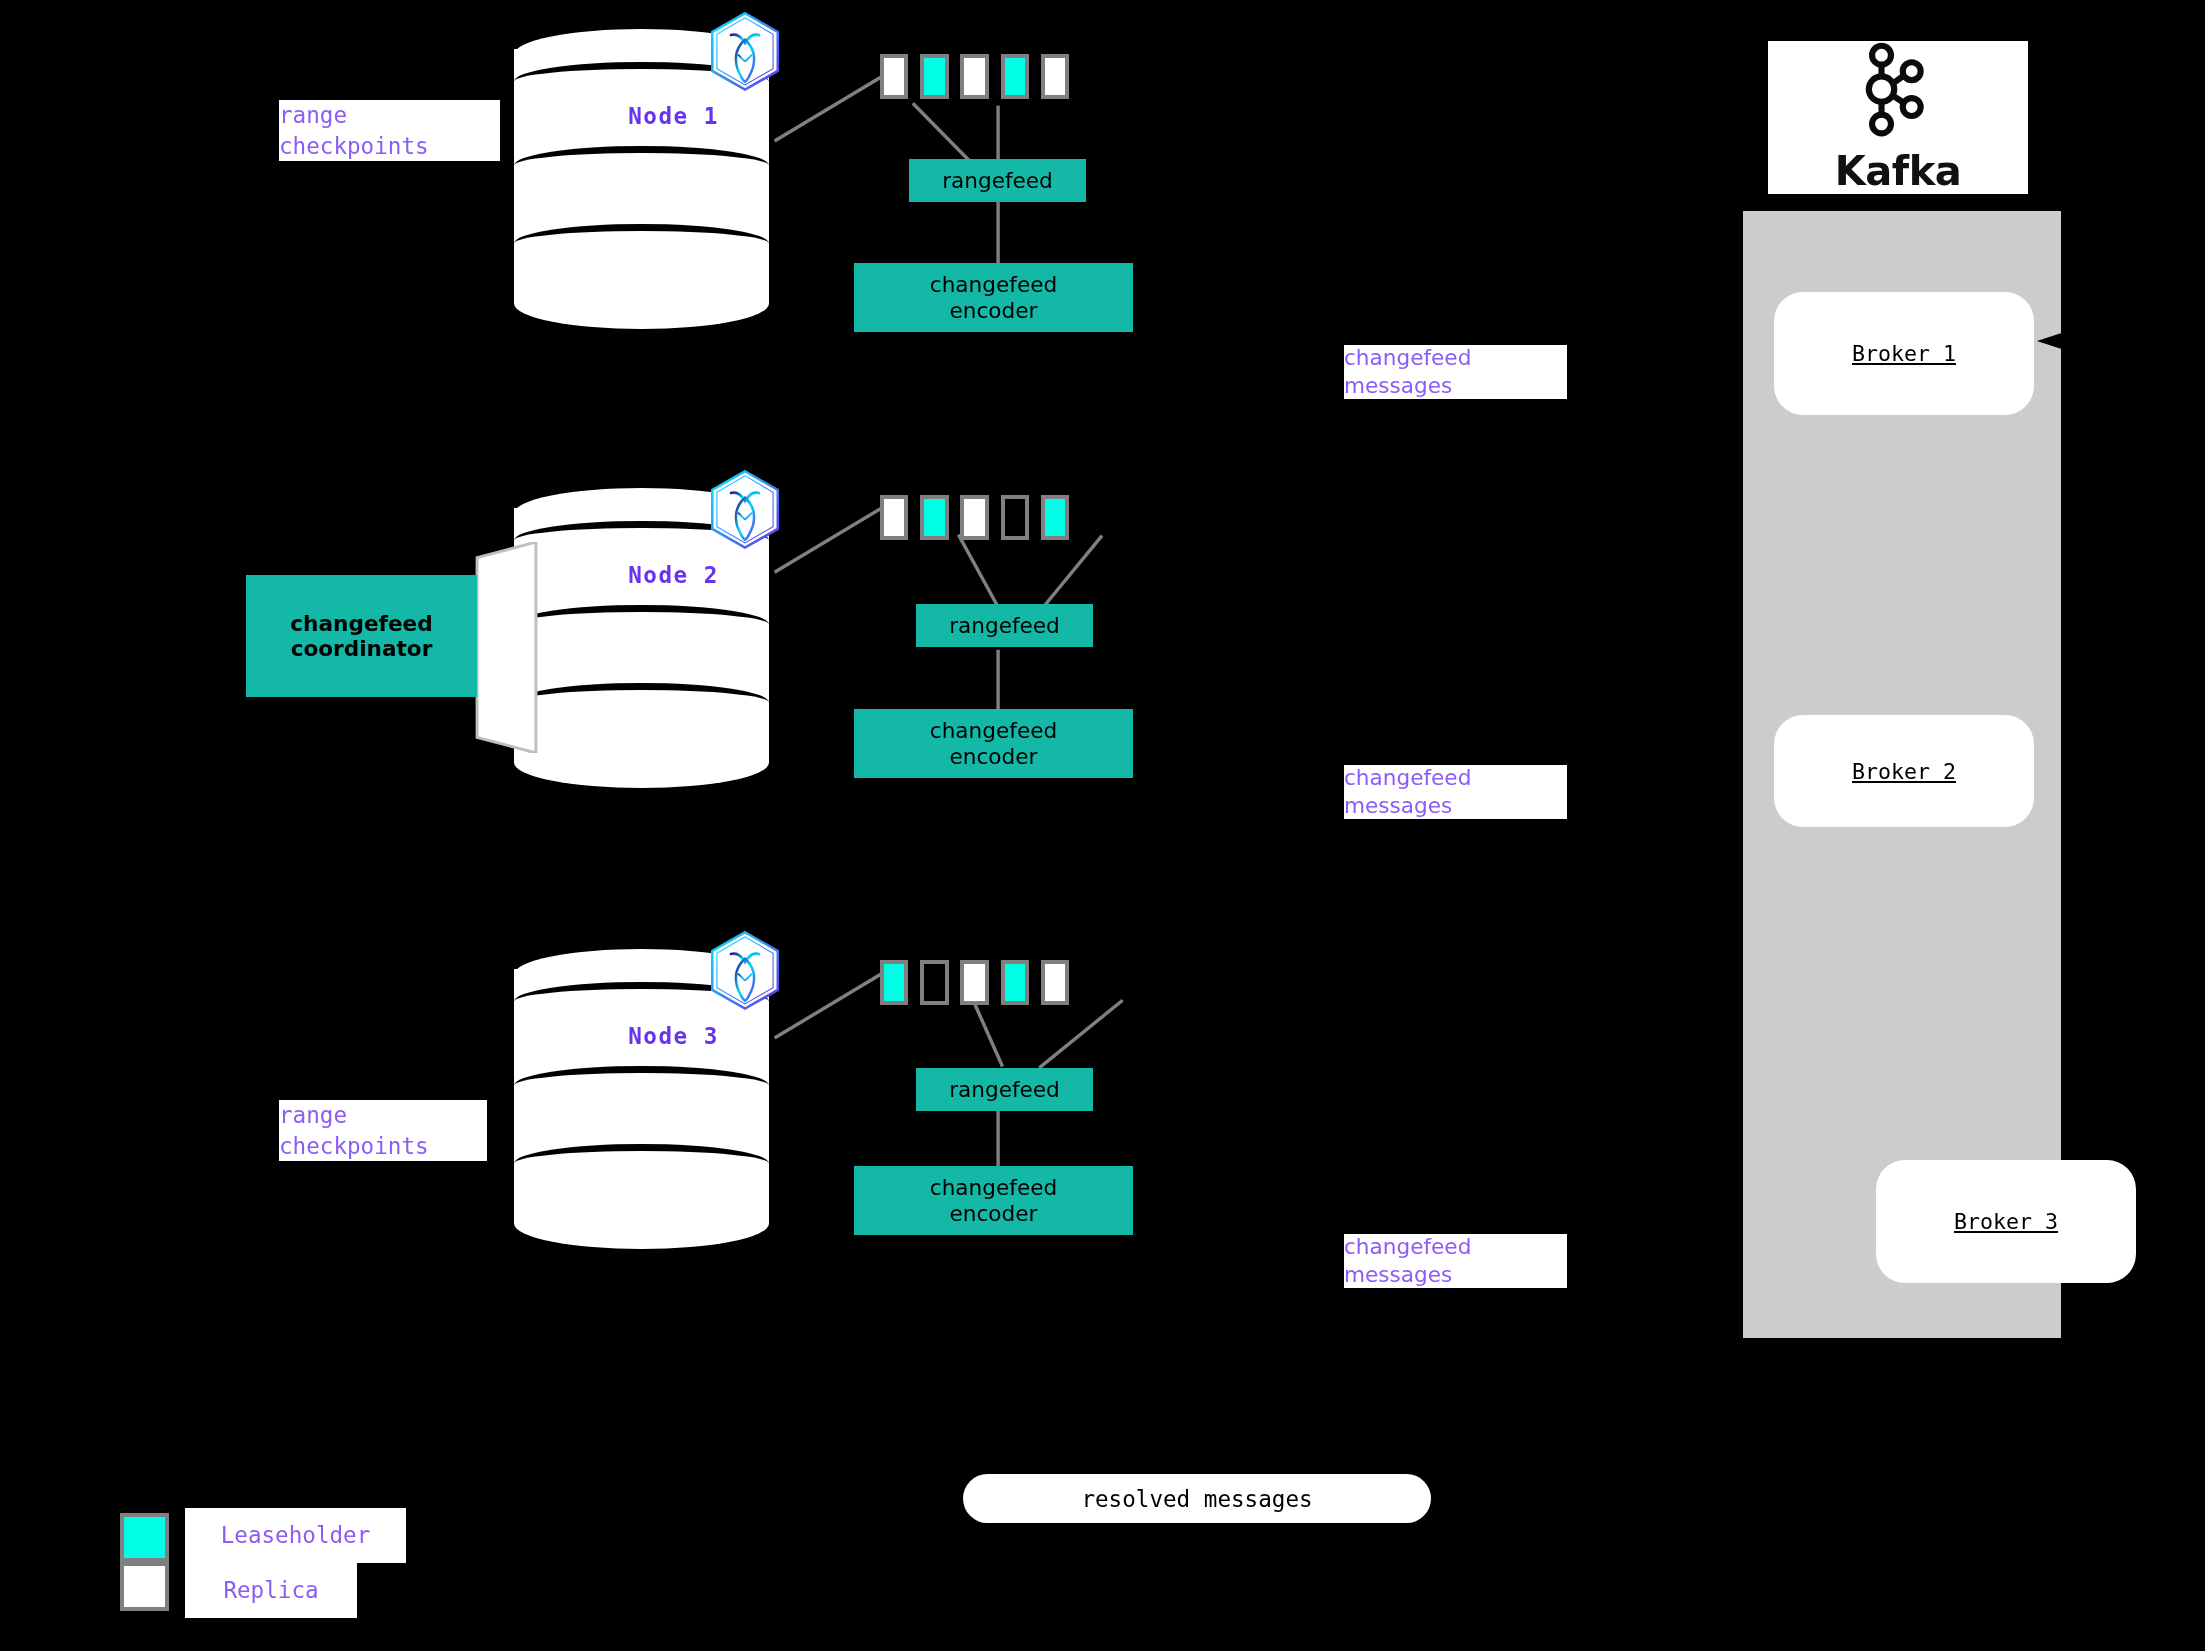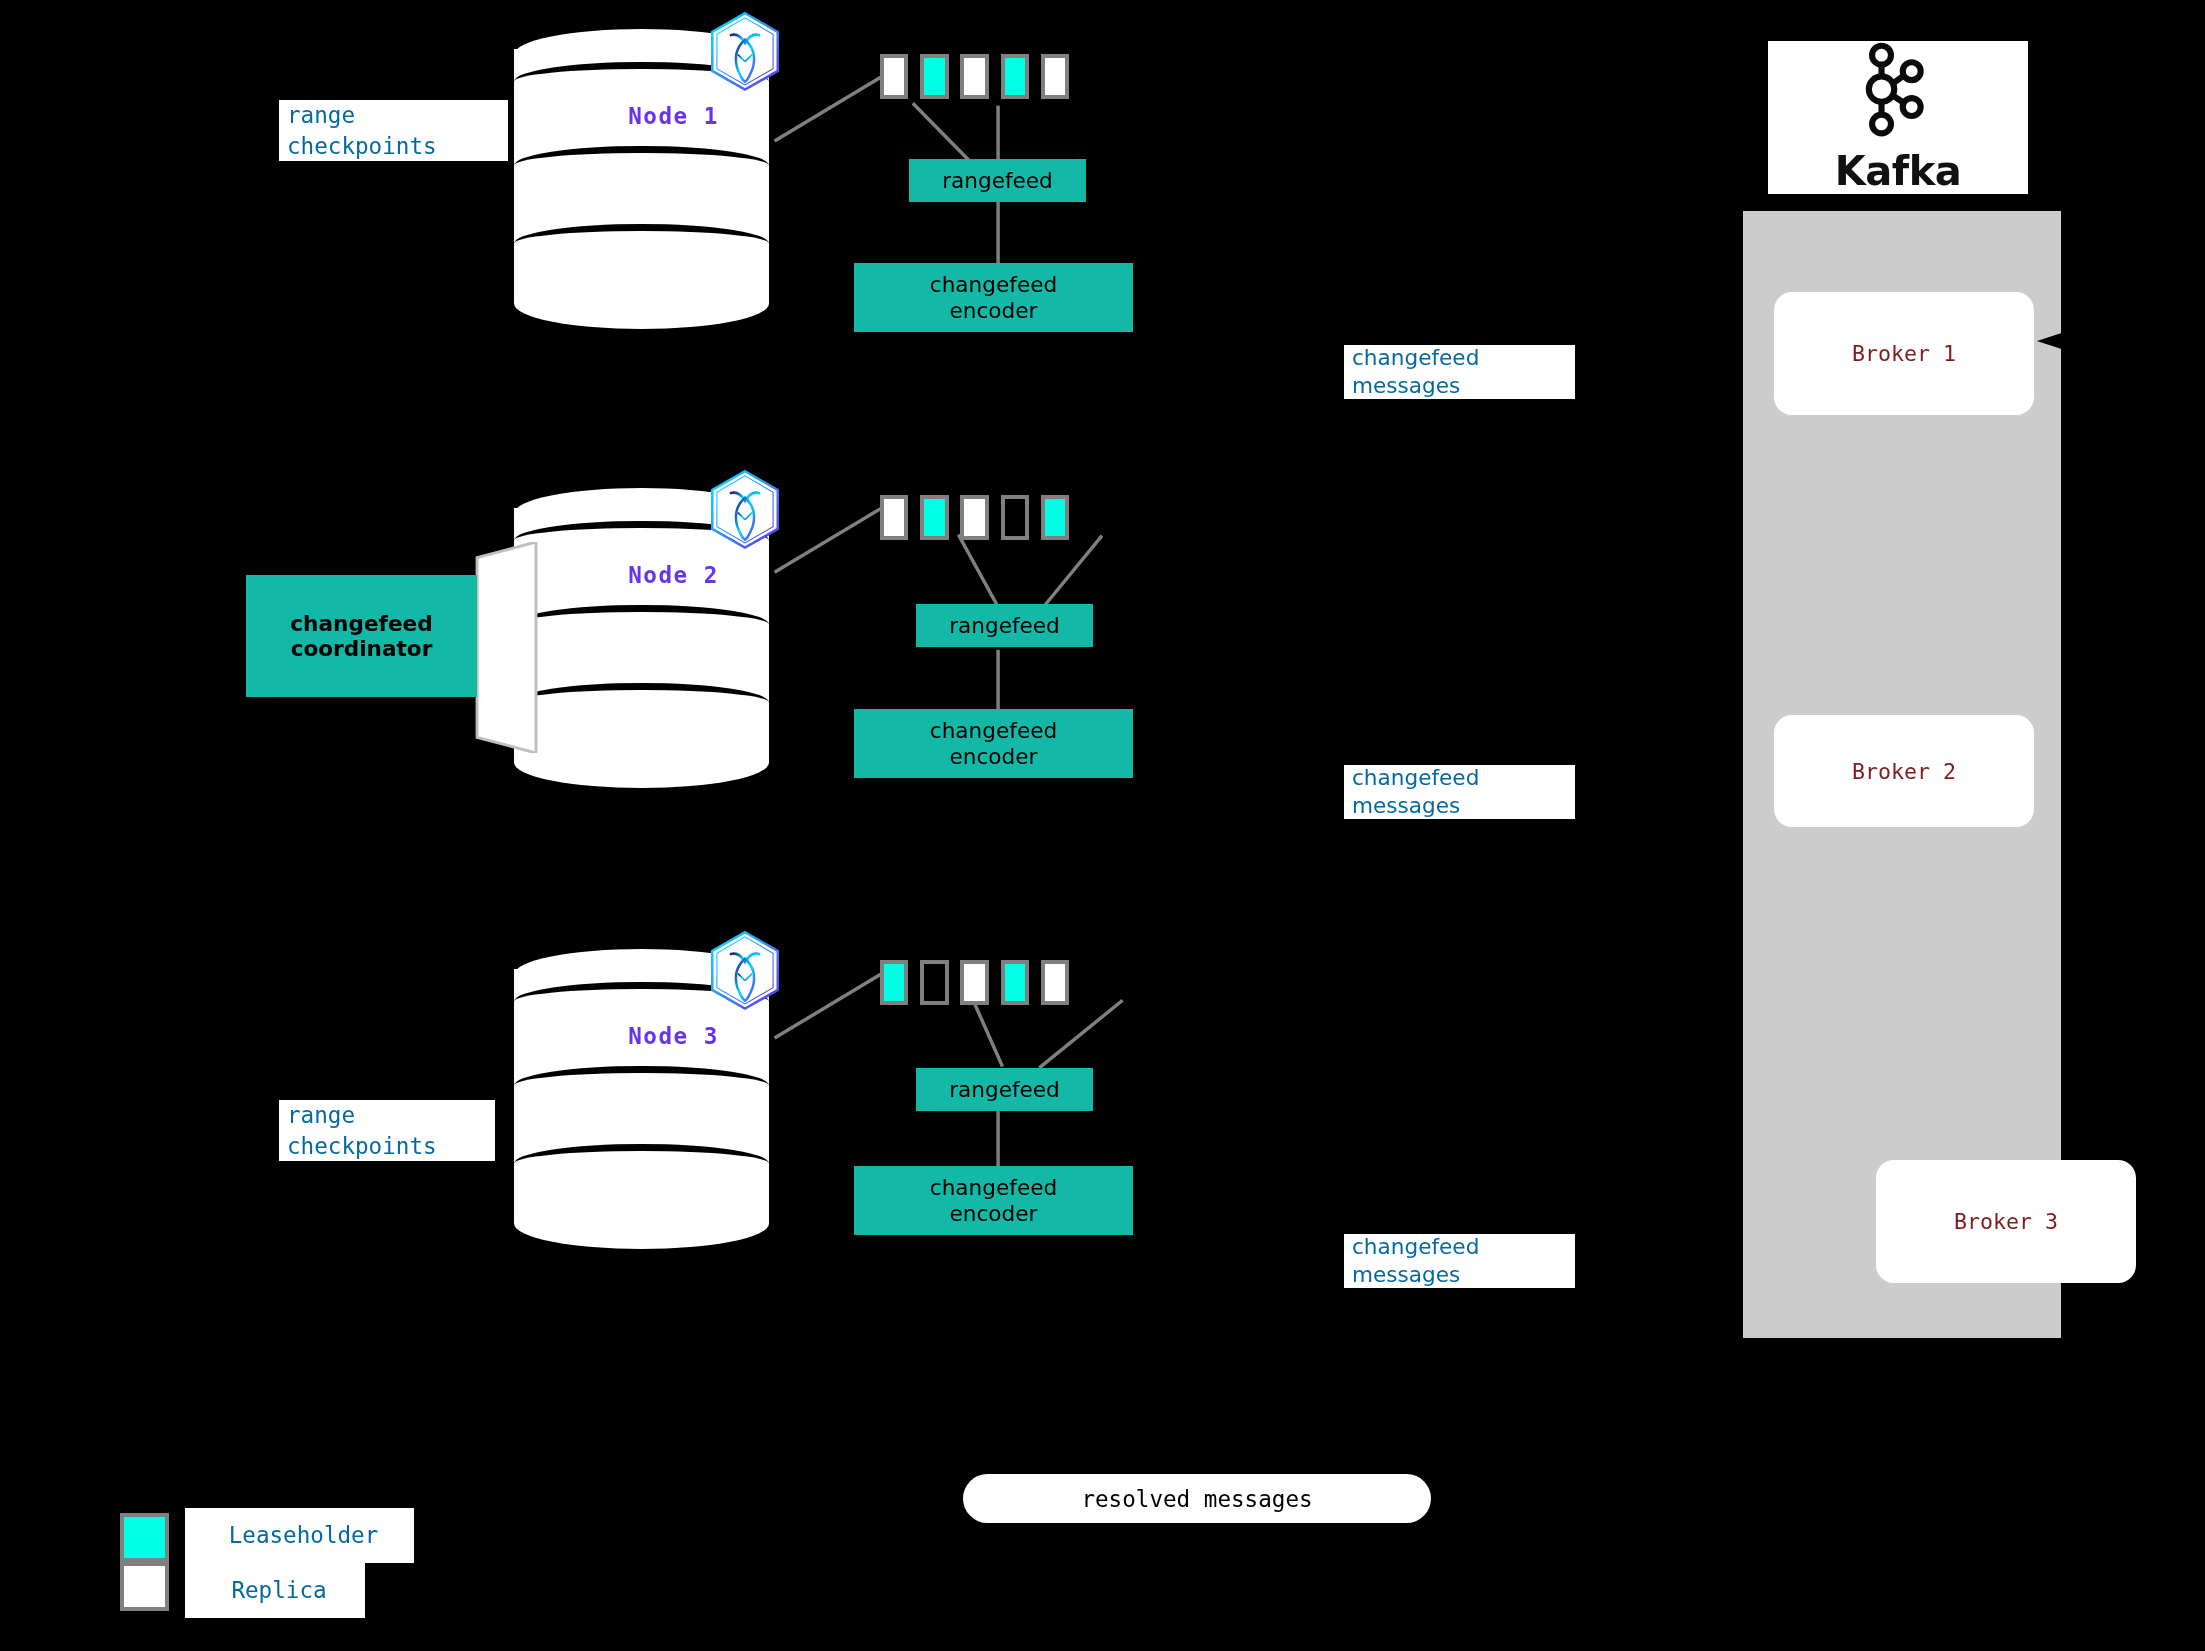--- a/index.html
+++ b/index.html
@@ -33,33 +33,33 @@
   .rbox.cyan{background:#00ffe5;}
   .rbox.empty{background:transparent;}
 
   
   .graybox{position:absolute;background:#14b8a6;color:#000;display:flex;align-items:center;
            justify-content:center;text-align:center;font-family:"DejaVu Sans", sans-serif;
            font-size:21.6px;line-height:1.18;}
   .graybox.bold{font-weight:bold;font-family:"DejaVu Sans", sans-serif;}
 
   
-  .whitebox{position:absolute;background:#ffffff;color:#0369a1;display:flex;align-items:flex-start;
+  .whitebox{position:absolute;background:#ffffff;color:#8b5cf6;display:flex;align-items:flex-start;
             justify-content:center;text-align:center;overflow:hidden;
-            font-family:"DejaVu Sans Mono", monospace;font-size:22.6px;line-height:1.35;padding-left:8px;}
+            font-family:"DejaVu Sans Mono", monospace;font-size:22.6px;line-height:1.35;}
   .whitebox.sans{font-family:"DejaVu Sans", sans-serif;font-size:21.6px;line-height:1.28;}
 
   
   .kafka-logo-box{position:absolute;background:#fff;display:flex;align-items:center;
                   justify-content:center;gap:10.8px;flex-direction:column;}
   .kafka-word{font-family:"DejaVu Sans", sans-serif;font-weight:bold;font-size:40px;color:#111;
               letter-spacing:-0.5px;}
   .kafka-panel{position:absolute;background:#cccccc;}
-  .broker{position:absolute;background:#ffffff;border-radius:18px;display:flex;align-items:center;
-          justify-content:center;font-family:"DejaVu Sans Mono", monospace;font-size:21.6px;color:#7f1d1d;}
+  .broker{position:absolute;background:#ffffff;border-radius:29px;display:flex;align-items:center;
+          justify-content:center;font-family:"DejaVu Sans Mono", monospace;font-size:21.6px;color:#000000;text-decoration:underline;}
 
   
   .pill{position:absolute;background:#ffffff;border-radius:490px;display:flex;align-items:center;
         justify-content:center;font-family:"DejaVu Sans Mono", monospace;font-size:22.6px;color:#000;margin-top:15px;}
 
   
   .legend-swatch{position:absolute;width:49px;height:49px;border:4.4px solid #808080;box-sizing:border-box;}
 
   svg.overlay{position:absolute;left:0;top:0;width:2205px;height:1652px;pointer-events:none;}
 </style>

